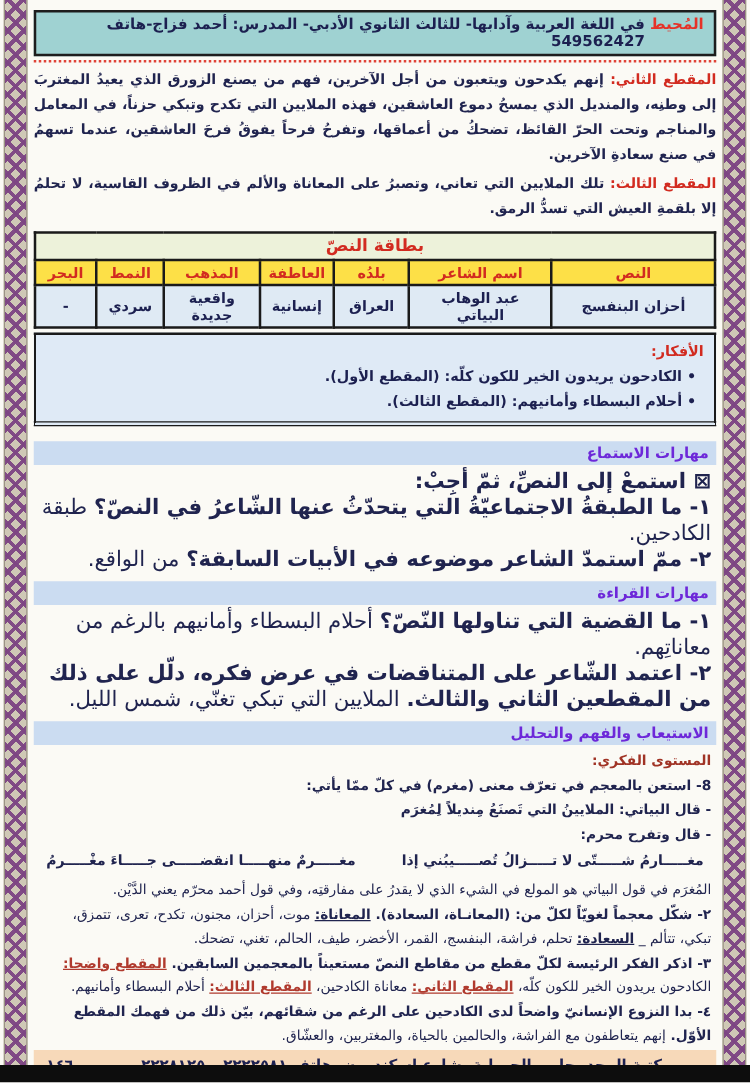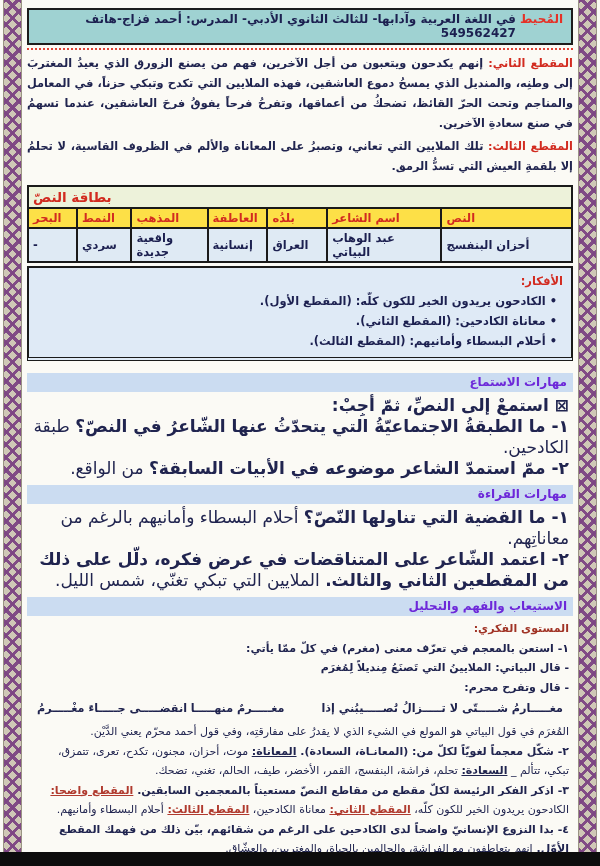--- a/index.html
+++ b/index.html
@@ -28,21 +28,21 @@
     display:flex;gap:4px;align-items:baseline;
   }
   .brand{color:#e53228}
   .dotted{border-top:2px dotted #e04438;margin:3px 0 4px}
 
   .passage{font-size:11.3px;line-height:20px;color:#20244f;text-align:justify;
     font-weight:700;margin:0 0 3px 0;}
   .p-label{color:#d22b20}
 
   .card-table{width:100%;border-collapse:collapse;margin-top:5px;font-size:11.5px}
-  .card-table td,.card-table th{border:2px solid #1a1a1a;padding:2px 4px;text-align:left}
+  .card-table td,.card-table th{border:2px solid #1a1a1a;padding:2px 4px;text-align:center}
   .card-title{background:#edf2da;color:#d22b20;font-size:13.5px;font-weight:700;padding:3px}
   .card-head th{background:#fde047;color:#d22b20;font-weight:700}
   .card-row td{background:#dfeaf4;color:#1c2050;font-weight:700}
 
   .ideas{border:2px solid #1a1a1a;border-bottom:4px double #1a1a1a;background:#dfeaf6;
     margin-top:3px;padding:3px 8px 6px;font-size:11.5px;color:#1c2050;font-weight:700;}
   .ideas-label{color:#d22b20;line-height:20px}
   .ideas-item{padding-right:6px;line-height:20px}
 
   .sec-bar{background:#cbdcf1;color:#6d28d9;font-weight:700;font-size:12px;
@@ -123,41 +123,40 @@
           <td>واقعية جديدة</td>
           <td>سردي</td>
           <td>-</td>
         </tr>
       </tbody>
     </table>
 
     <div class="ideas">
       <div class="ideas-label">الأفكار:</div>
       <div class="ideas-item">• الكادحون يريدون الخير للكون كلّه: (المقطع الأول).</div>
-      <div class="ideas-item">• معاناة الكادحين: (المقطع الثاني).</div>
       <div class="ideas-item">• أحلام البسطاء وأمانيهم: (المقطع الثالث).</div>
     </div>
 
     <div class="sec-bar bar-listen">مهارات الاستماع</div>
     <div class="lines">
         <p class="line"><span class="s-b">⊠ استمعْ إلى النصِّ، ثمّ أجِبْ:</span></p>
         <p class="line"><span class="s-b">١- ما الطبقةُ الاجتماعيّةُ التي يتحدّثُ عنها الشّاعرُ في النصّ؟</span><span class="s-n"> طبقة الكادحين.</span></p>
         <p class="line"><span class="s-b">٢- ممّ استمدّ الشاعر موضوعه في الأبيات السابقة؟</span><span class="s-n"> من الواقع.</span></p>
       </div>
 
     <div class="sec-bar bar-read">مهارات القراءة</div>
     <div class="lines">
         <p class="line"><span class="s-b">١- ما القضية التي تناولها النّصّ؟</span><span class="s-n"> أحلام البسطاء وأمانيهم بالرغم من معاناتِهم.</span></p>
         <p class="line"><span class="s-b">٢- اعتمد الشّاعر على المتناقضات في عرض فكره، دلّل على ذلك من المقطعين الثاني والثالث.</span><span class="s-n"> الملايين التي تبكي تغنّي، شمس الليل.</span></p>
       </div>
 
     <div class="sec-bar bar-comp">الاستيعاب والفهم والتحليل</div>
     <div class="lines lines-comp">
         <p class="line"><span class="s-mr">المستوى الفكري:</span></p>
-        <p class="line"><span class="s-b">١- استعن بالمعجم في تعرّف معنى (مغرم) في كلّ ممّا يأتي:</span></p>
+        <p class="line"><span class="s-b">8- استعن بالمعجم في تعرّف معنى (مغرم) في كلّ ممّا يأتي:</span></p>
         <p class="line"><span class="s-b">- قال البياتي: الملايينُ التي تَصنَعُ مِنديلاً لِمُغرَم</span></p>
         <p class="line"><span class="s-b">- قال وتفرح محرم:</span></p>
       </div>
 
     <div class="verse">
       <span>مغـــــارمُ شـــــتّى لا تـــــزالُ تُصـــــيبُني إذا</span>
       <span>مغـــــرمٌ منهـــــا انقضـــــى جـــــاءَ مغْـــــرمُ</span>
     </div>
 
     <div class="lines lines-comp">

